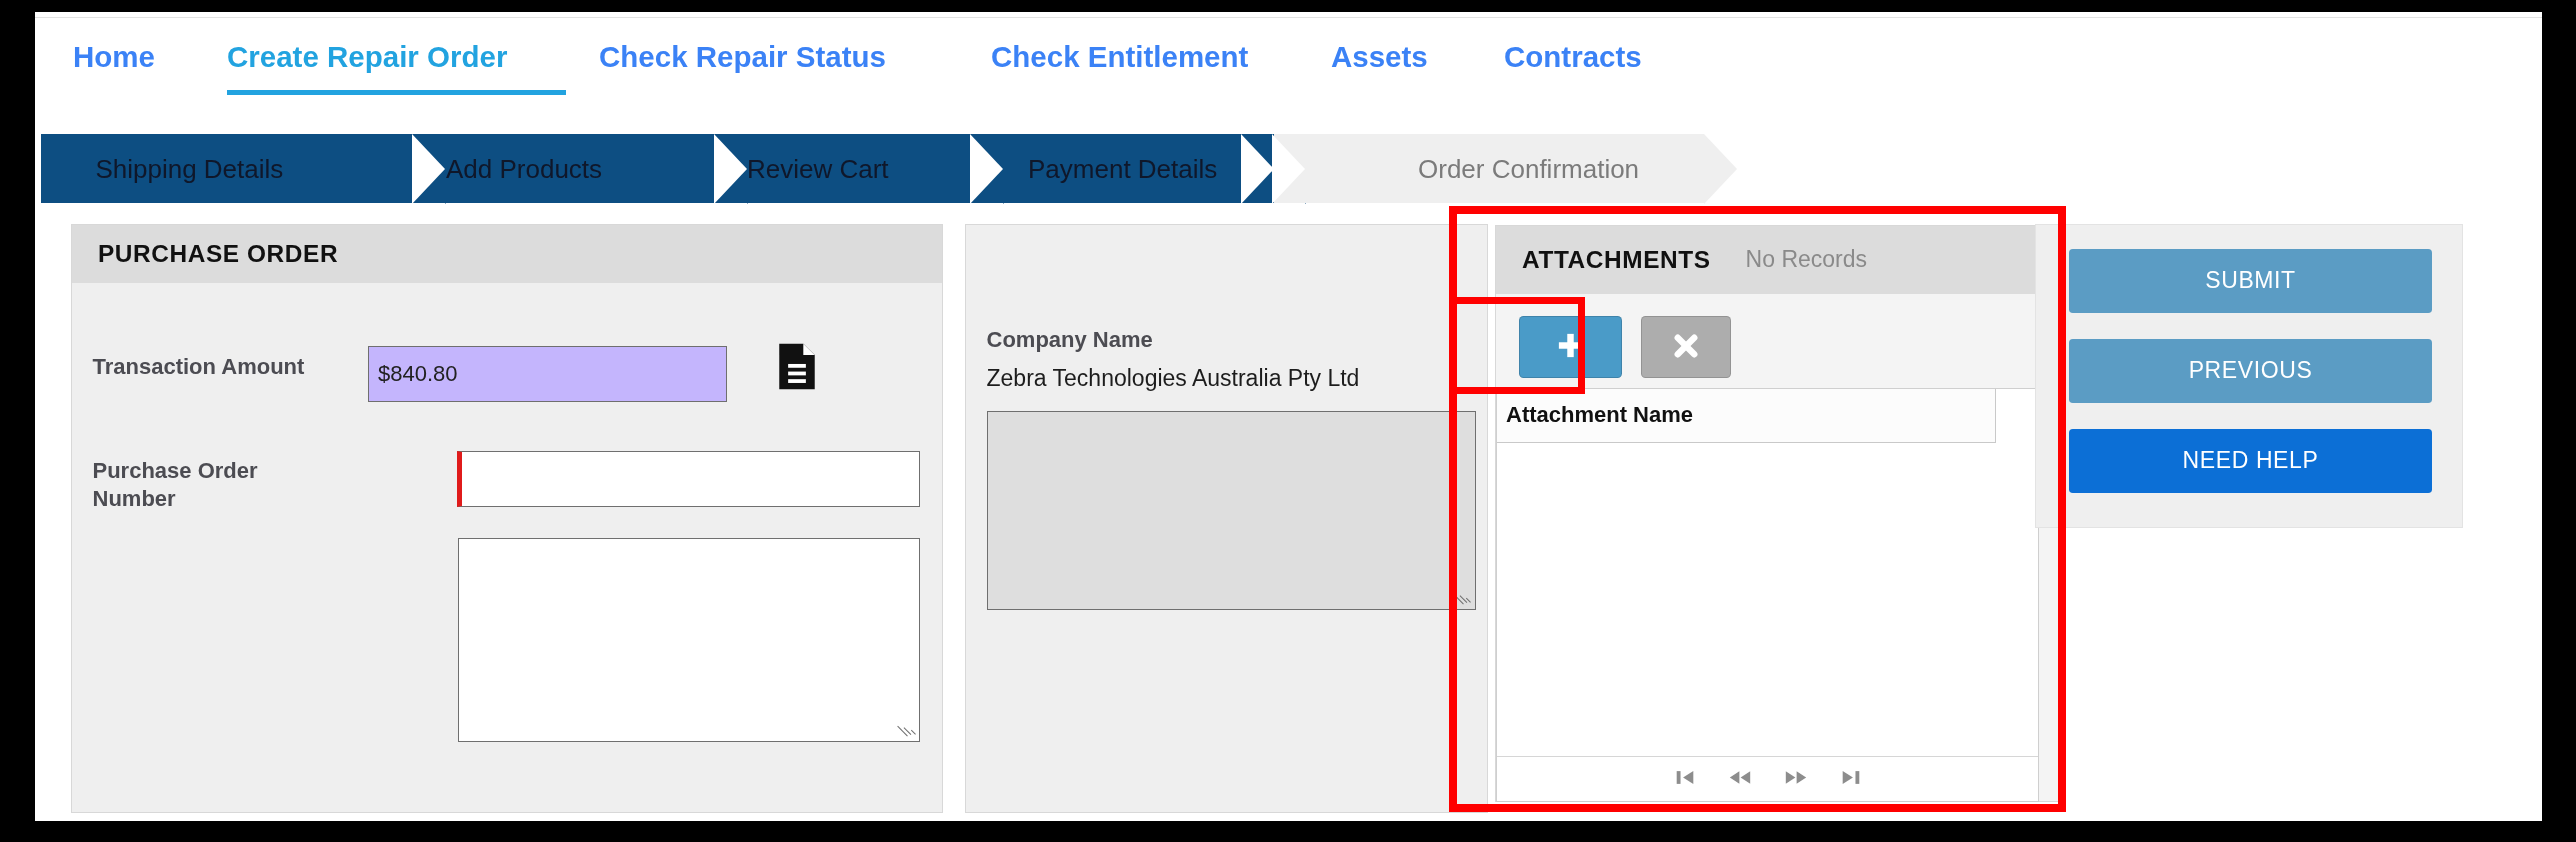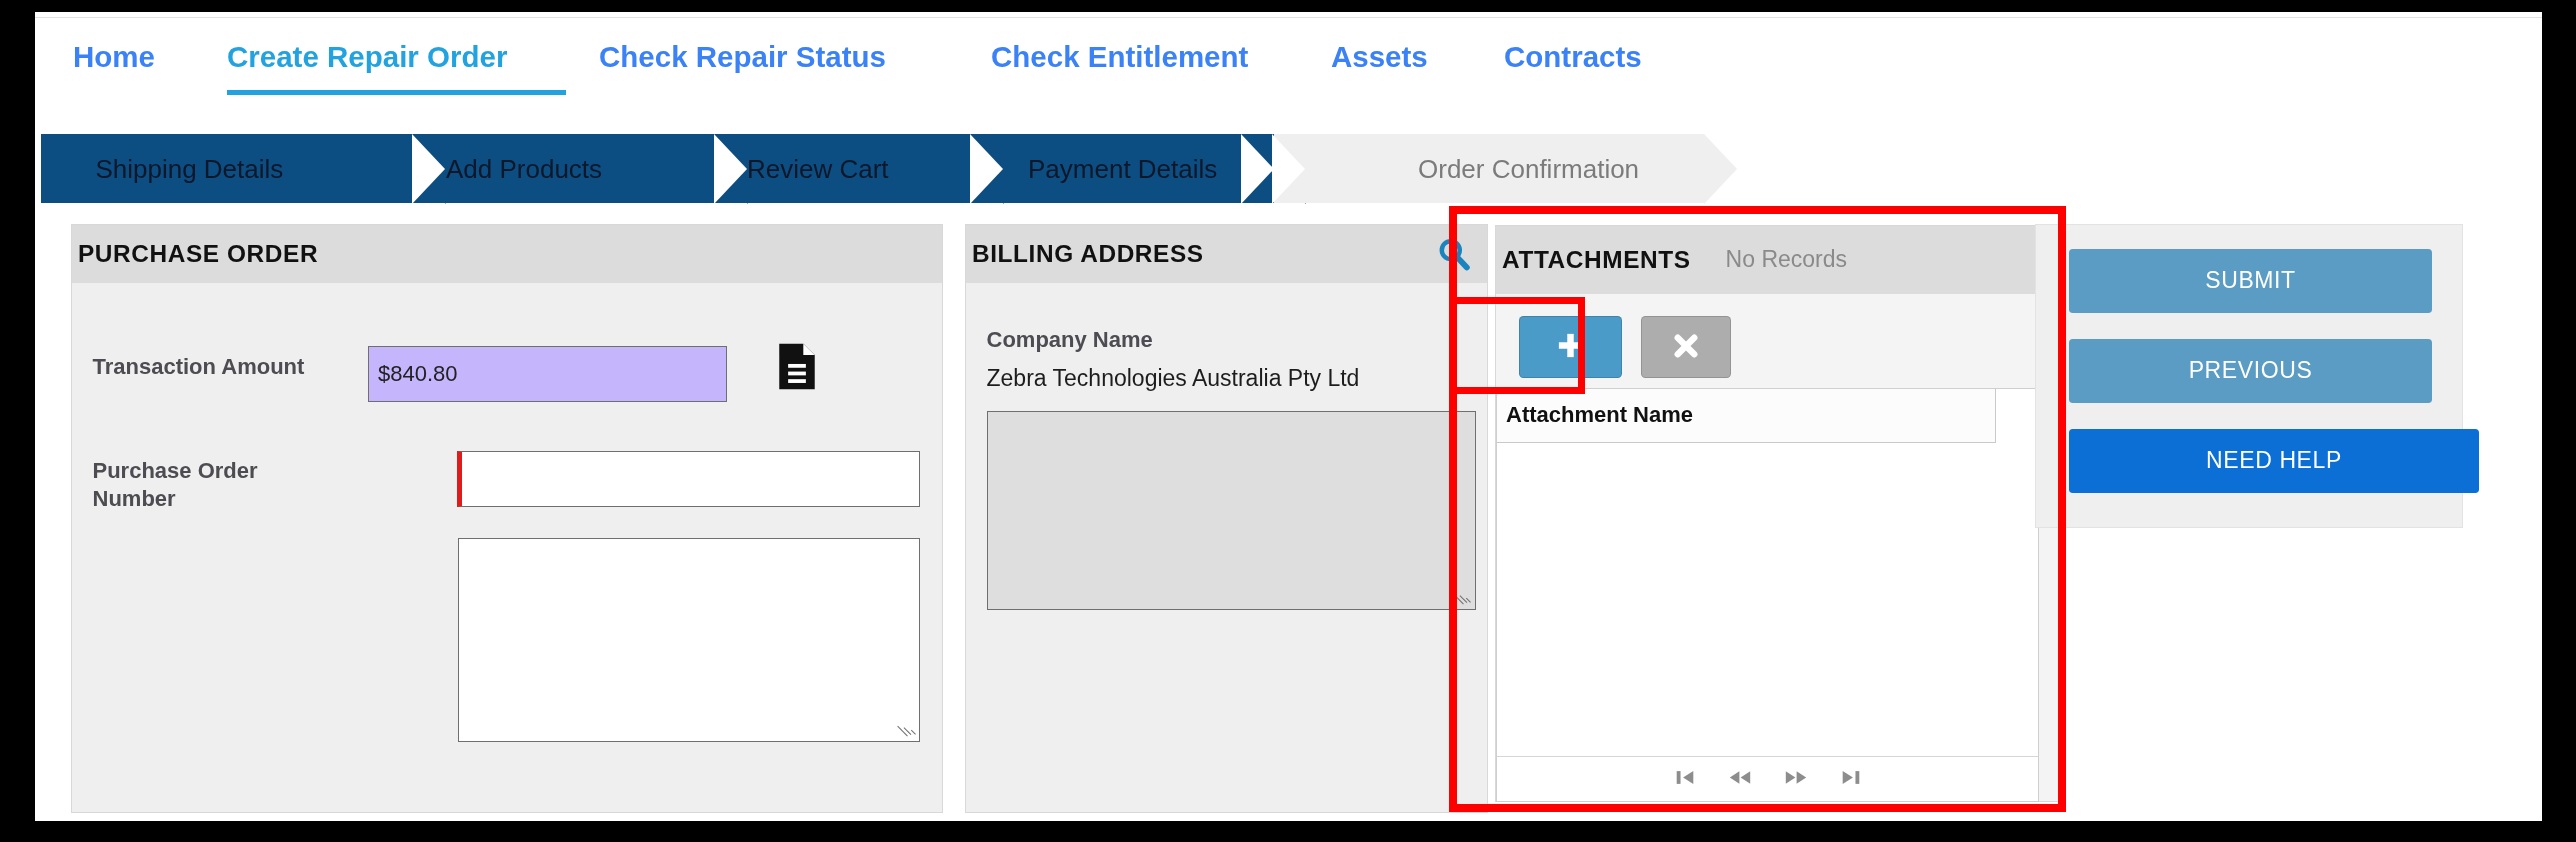--- a/index.html
+++ b/index.html
@@ -108,21 +108,21 @@
     border: 0.6px solid #d8d8d8;
   }
   .panel-head {
     position: absolute;
     left: 0; top: 0;
     width: 100%;
     height: 58px;
     background: #dcdcdc;
     display: flex;
     align-items: center;
-    padding: 0 6px;
+    padding: 0 26px;
   }
   .panel-title {
     font-size: 24.4px;
     font-weight: bold;
     color: #111111;
     letter-spacing: 0.6px;
     white-space: nowrap;
   }
   .panel-sub {
     font-size: 23px;
@@ -348,29 +348,20 @@
         <i style="left:2.6px;  top:1.3px;  height:14px;"></i>
         <i style="left:7.7px; top:3.8px;  height:10.3px;"></i>
         <i style="left:13px; top:6.4px; height:6.4px;"></i>
       </span>
     </div>
 
   </div>
 
   <div class="panel" style="left:930px; top:212px; width:523px; height:589px;">
 
-    <div class="panel-head">
-      <span class="panel-title">BILLING ADDRESS</span>
-      <span class="search-icon" style="right:15.4px; top:11.5px;">
-        <svg width="36" height="36" viewBox="0 0 56 56">
-          <circle cx="23" cy="22" r="14" fill="none" stroke="#1b84bd" stroke-width="7"></circle>
-          <line x1="33" y1="33" x2="48" y2="49" stroke="#1b84bd" stroke-width="9" stroke-linecap="round"></line>
-        </svg>
-      </span>
-    </div>
 
     <div class="field-label" style="left:20.5px; top:101px;">Company Name</div>
 
     <div style="position:absolute; left:20.5px; top:140px; width:487px; height:29.5px; overflow:hidden;
                 font-size:23px; color:#1d1d1d; white-space:nowrap;">Zebra Technologies Australia Pty Ltd</div>
 
     <div class="txt-area disabled" style="left:20.5px; top:186px; width:489px; height:199px;">
       <span class="resize-grip">
         <i style="left:2.6px;  top:1.3px;  height:14px;"></i>
         <i style="left:7.7px; top:3.8px;  height:10.3px;"></i>
@@ -439,21 +430,21 @@
           </svg>
         </span>
       </div>
 
     </div>
   </div>
 
   <div id="actions" style="left:2000px; top:212px; width:428px; height:304px;">
     <div class="act-btn light" style="left:33px; top:24.4px;  width:363px; height:64px;">SUBMIT</div>
     <div class="act-btn light" style="left:33px; top:114px; width:363px; height:64px;">PREVIOUS</div>
-    <div class="act-btn strong" style="left:33px; top:204px; width:410px; height:64px;text-align:right;">NEED HELP</div>
+    <div class="act-btn strong" style="left:33px; top:204px; width:363px; height:64px;text-align:right;">NEED HELP</div>
   </div>
 
   <div class="annot" style="left:1414px; top:194px; width:617px; height:606px;"></div>
   <div class="annot inner" style="left:1414px; top:285px; width:136px; height:97px;"></div>
 
 </div>
 </div>
 
 
 </body></html>

